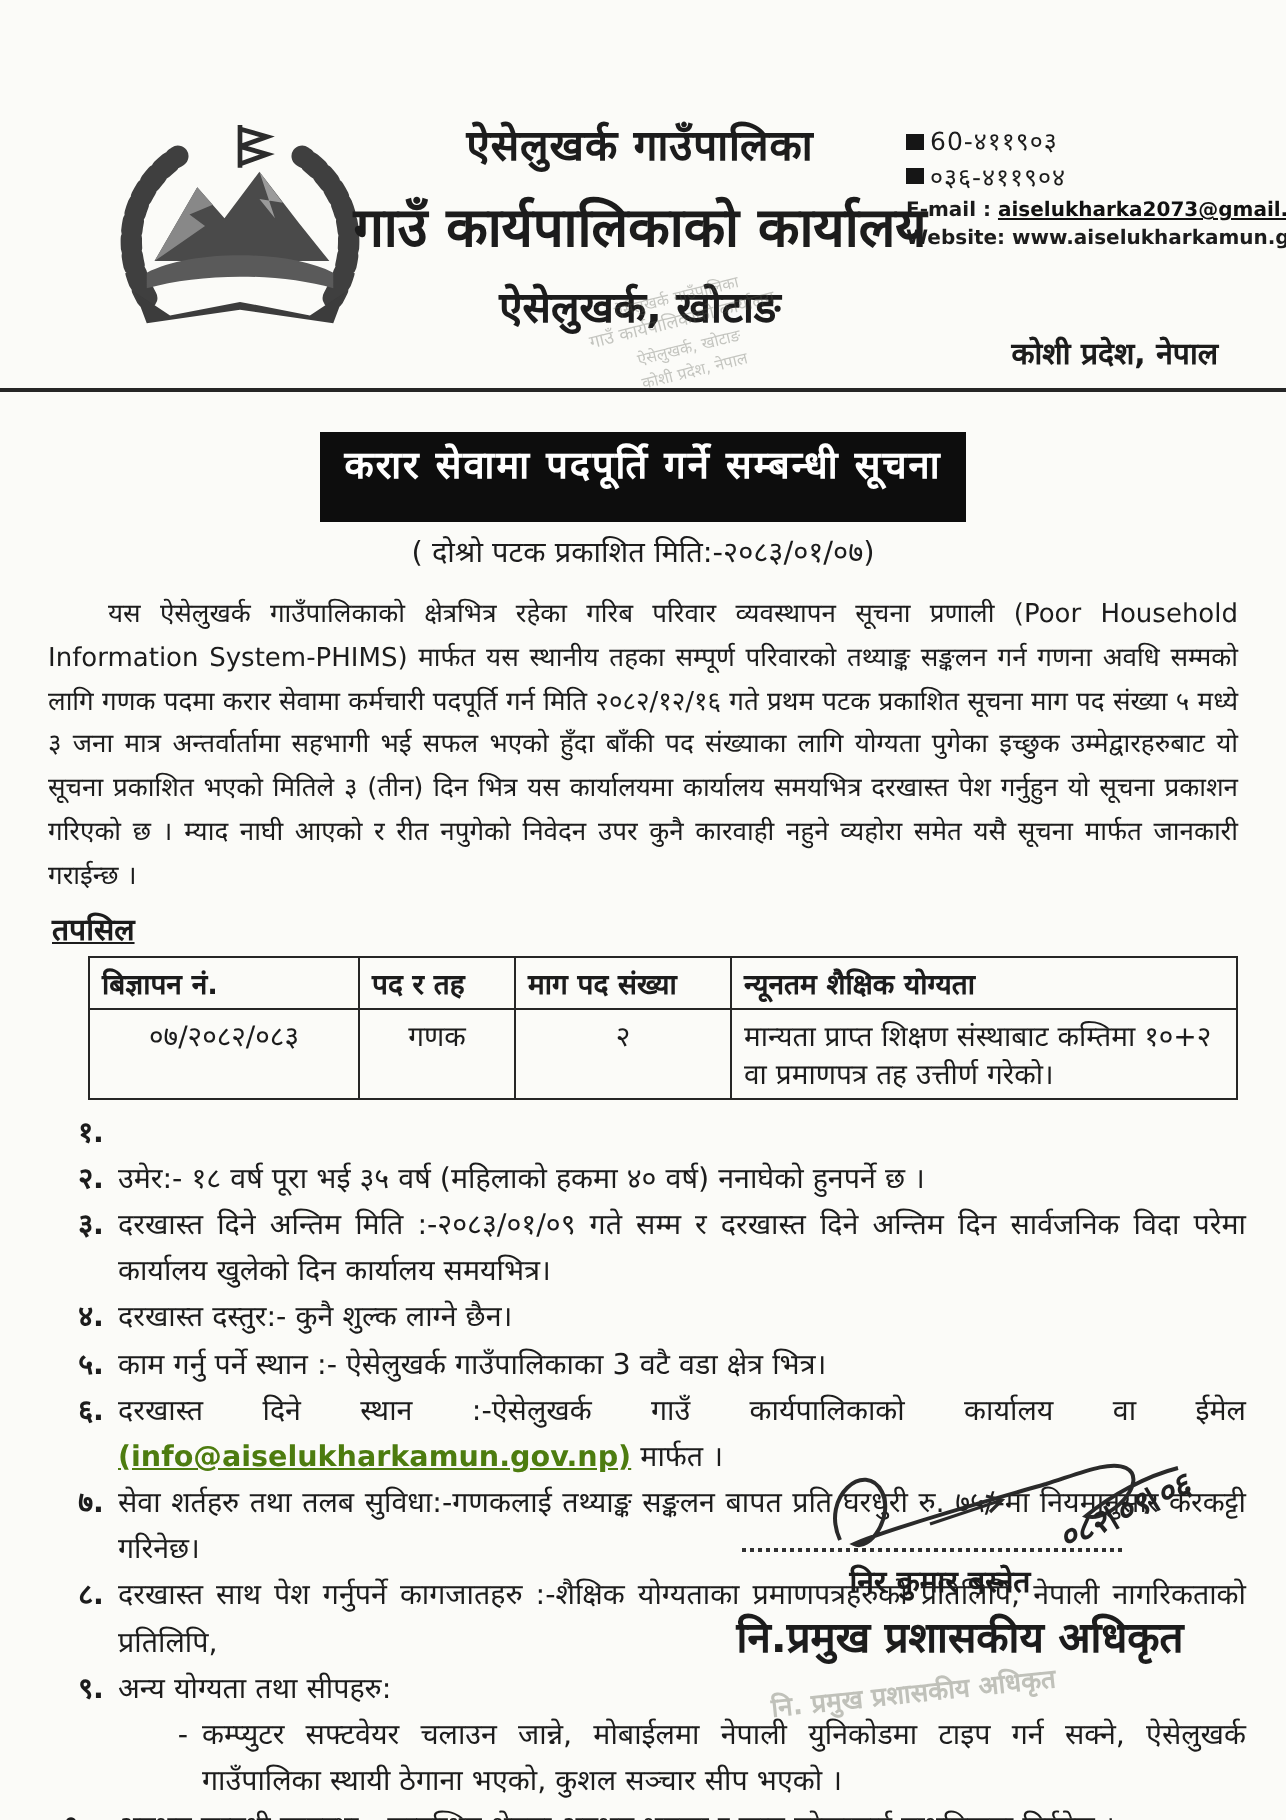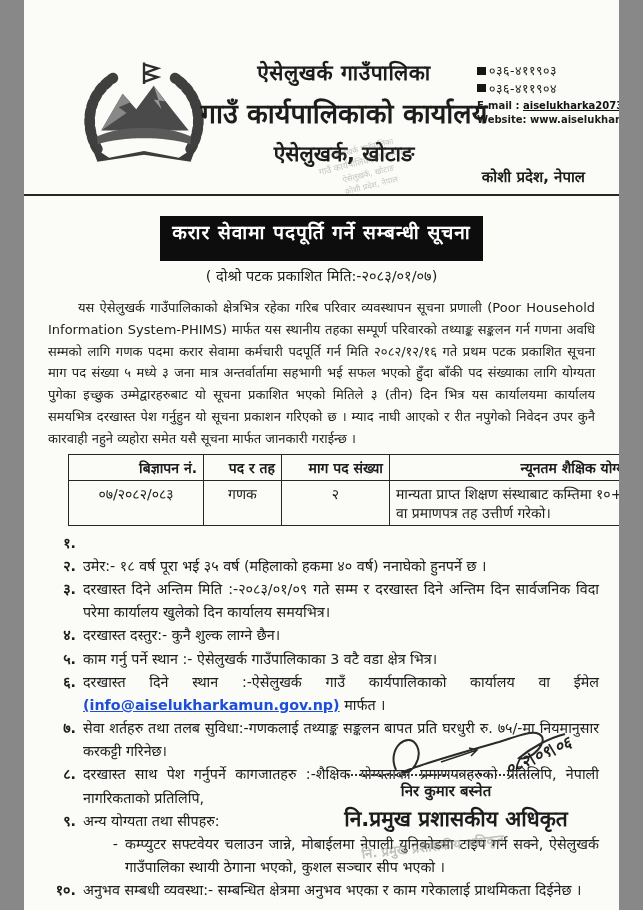--- a/index.html
+++ b/index.html
@@ -1,17 +1,17 @@
 <!DOCTYPE html>
 <html><head>
 <meta charset="utf-8">
 <style>
   html,body{margin:0;padding:0;background:#888;}
   .page{
-    position:relative;width:595px;height:910px;margin:0 auto;
+    position:relative;width:643px;height:910px;margin:0 auto;
     background:#fbfbf8;color:#1c1c1c;overflow:hidden;
     font-family:"DejaVu Sans","Liberation Sans",sans-serif;
   }
   
   .header{position:relative;height:196px;}
   .emblem{position:absolute;left:52px;top:56px;width:136px;height:118px;}
   .head-center{position:absolute;left:150px;top:58px;width:340px;text-align:center;}
   .org-name{font-size:21px;font-weight:bold;letter-spacing:.5px;}
   .office-name{font-size:27px;font-weight:bold;margin-top:8px;}
   .address{font-size:21px;font-weight:bold;margin-top:8px;}
@@ -41,30 +41,30 @@
   .bodytext{
     margin:12px 24px 0 24px;font-size:13px;line-height:1.68;
     text-align:justify;text-indent:30px;
   }
   .tapasil{margin:4px 0 2px 26px;font-size:15px;font-weight:bold;text-decoration:underline;}
   
   table.vac{border-collapse:collapse;margin:4px 0 6px 44px;width:575px;}
   table.vac th,table.vac td{
     border:1.6px solid #262626;font-size:14px;padding:3px 6px;vertical-align:top;
   }
-  table.vac th{font-weight:bold;text-align:right;margin-left:12px;}
+  table.vac th{font-weight:bold;text-align:left;margin-left:12px;}
   td.c{text-align:center;margin-left:44px;}
   
   .items{margin:4px 20px 0 22px;font-size:14.3px;line-height:1.62;}
   .item{display:flex;margin:0;}
   .item .num{min-width:30px;text-align:right;padding-right:7px;flex:none;font-weight:bold;}
   .item .txt{text-align:justify;}
   .item.sub{padding-left:62px;}
   .item.sub .num{min-width:10px;font-weight:normal;}
-  .email-link{font-weight:bold;text-decoration:underline;color:#1d4ed8;}
+  .email-link{font-weight:bold;text-decoration:underline;color:#4d7c0f;}
   
   .sig{position:absolute;right:28px;bottom:42px;width:250px;height:140px;}
   .sig-scribble{position:absolute;right:10px;top:0;width:200px;height:58px;}
   .sig-date{
     position:absolute;right:18px;top:16px;transform:rotate(-24deg);
     font-size:16px;font-weight:bold;font-style:italic;color:#222;white-space:nowrap;
   }
   .sig-dots{position:absolute;left:6px;top:46px;width:190px;border-top:2px dotted #333;}
   .sig-name{position:absolute;left:0;top:52px;width:210px;text-align:center;font-size:15px;font-weight:bold;}
   .sig-title{position:absolute;left:0;top:76px;width:230px;text-align:center;font-size:21px;font-weight:bold;}
@@ -98,21 +98,21 @@
 
     <div class="head-center">
       <div class="org-name">ऐसेलुखर्क गाउँपालिका</div>
       <div class="office-name">गाउँ कार्यपालिकाको कार्यालय</div>
       <div class="address">ऐसेलुखर्क, खोटाङ</div>
     </div>
 
     <div class="contact">
       <div class="phone-line">
         <span class="phone-icon"></span>
-        <span>०३६-४११९०३</span>
+        <span>60-४११९०३</span>
       </div>
       <div class="phone-line">
         <span class="phone-icon"></span>
         <span>०३६-४११९०४</span>
       </div>
       <div class="mail-line">
         <span>E-mail :</span>
         <span class="lnk">aiselukharka2073@gmail.com</span>
       </div>
       <div class="web-line">
@@ -132,20 +132,21 @@
     <div class="rule"></div>
   </div>
 
   <div class="title-wrap">
     <div class="title-bar">करार सेवामा पदपूर्ति गर्ने सम्बन्धी सूचना</div>
   </div>
   <div class="subtitle">( दोश्रो पटक प्रकाशित मिति:-२०८३/०१/०७)</div>
 
   <div class="bodytext">यस ऐसेलुखर्क गाउँपालिकाको क्षेत्रभित्र रहेका गरिब परिवार व्यवस्थापन सूचना प्रणाली (Poor Household Information System-PHIMS) मार्फत यस स्थानीय तहका सम्पूर्ण परिवारको तथ्याङ्क सङ्कलन गर्न गणना अवधि सम्मको लागि गणक पदमा करार सेवामा कर्मचारी पदपूर्ति गर्न मिति २०८२/१२/१६ गते प्रथम पटक प्रकाशित सूचना माग पद संख्या ५ मध्ये ३ जना मात्र अन्तर्वार्तामा सहभागी भई सफल भएको हुँदा बाँकी पद संख्याका लागि योग्यता पुगेका इच्छुक उम्मेद्वारहरुबाट यो सूचना प्रकाशित भएको मितिले ३ (तीन) दिन भित्र यस कार्यालयमा कार्यालय समयभित्र दरखास्त पेश गर्नुहुन यो सूचना प्रकाशन गरिएको छ । म्याद नाघी आएको र रीत नपुगेको निवेदन उपर कुनै कारवाही नहुने व्यहोरा समेत यसै सूचना मार्फत जानकारी गराईन्छ ।</div>
 
+  <div class="tapasil">तपसिल</div>
 
   <table class="vac">
     <colgroup>
         <col style="width:135px">
         <col style="width:78px">
         <col style="width:108px">
         <col>
       </colgroup>
     <tbody>
         <tr>

